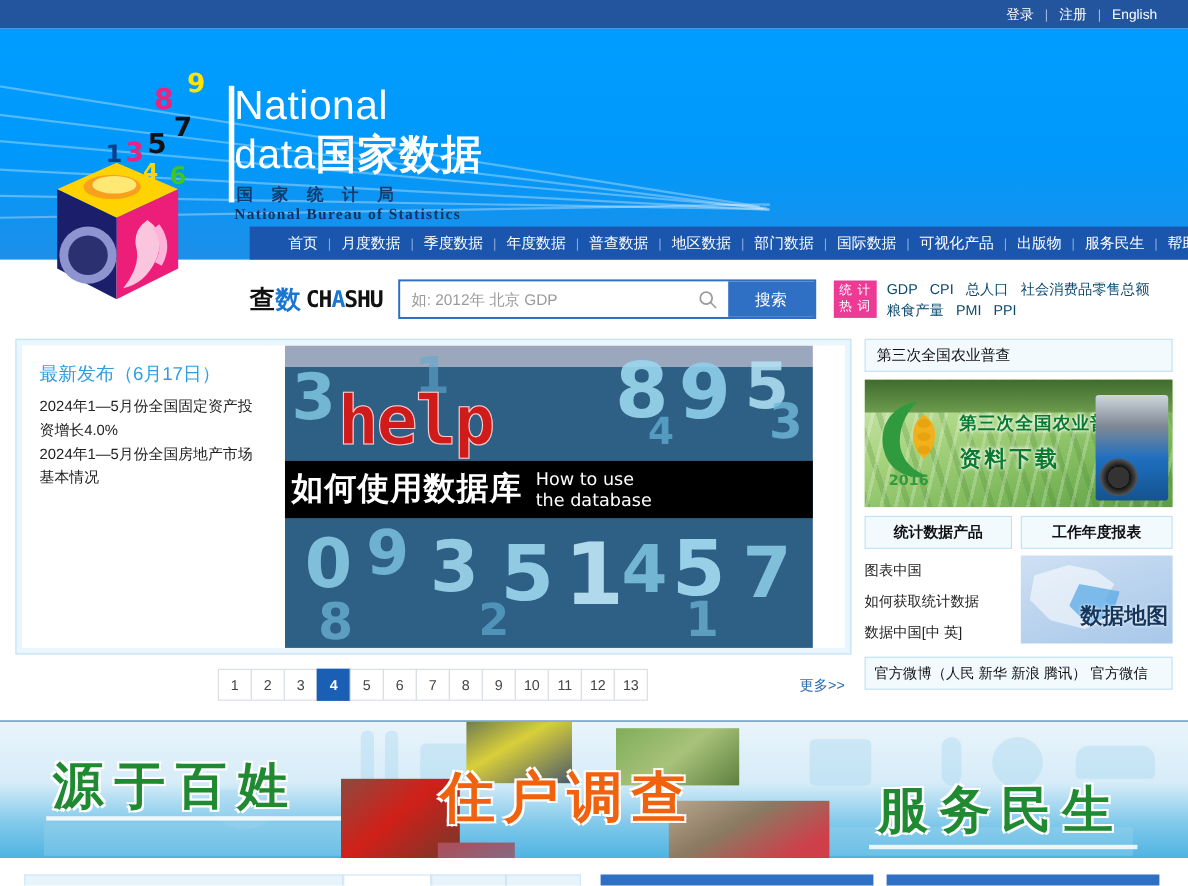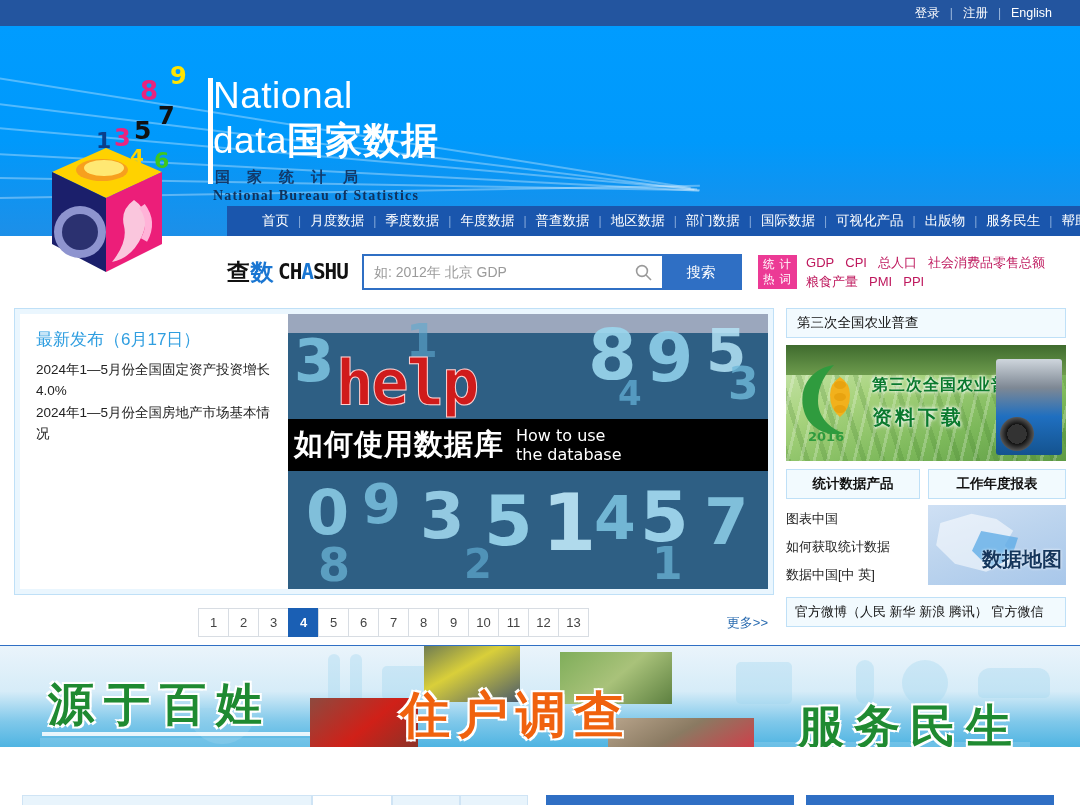--- a/index.html
+++ b/index.html
@@ -112,33 +112,33 @@
   .sb-btn {
     width: 78px; background: #2f6fc4; color: #fff; border: 0;
     font-size: 14.5px; cursor: pointer; font-family: "Liberation Sans", sans-serif;
   }
   .hotwrap { display: flex; align-items: center; margin-left: 16px; gap: 9px; }
   .hotbadge {
     background: #ec3a95; color: #fff; font-size: 11.5px; line-height: 15px;
     padding: 2px 5px; text-align: center; letter-spacing: 1px;
   }
   .hotlinks { font-size: 13px; color: #333; line-height: 19px; }
-  .hotlinks a { color: #be185d; text-decoration: none; margin-right: 11px; }
+  .hotlinks a { color: #0c4a6e; text-decoration: none; margin-right: 11px; }
 
   
   .main { display: flex; padding: 0 14px; gap: 12px; }
   .leftcol { width: 760px; }
   .rightcol { width: 280px; }
 
   .panel {
     border: 1px solid #bfe0f7; background: #eaf6fe; padding: 5px;
   }
   .panel-inner { background: #fff; display: flex; }
 
-  .news { width: 268px; padding: 14px 16px 10px 16px; }
+  .news { width: 239px; padding: 14px 16px 10px 16px; }
   .news h3 { color: #2f9ee0; font-size: 17px; font-weight: 400; margin-bottom: 8px; }
   .news p {
     font-size: 13.5px; color: #222; line-height: 21px; margin-bottom: 1px;
   }
 
   
   .carousel { position: relative; width: 480px; height: 275px; overflow: hidden; }
   .car-bg {
     position: absolute; inset: 0;
     background:
@@ -259,21 +259,21 @@
   }
   .weibo {
     border: 1px solid #bfe0f7; background: #f2fafe; margin-top: 8px;
     height: 30px; display: flex; align-items: center; padding-left: 8px;
     font-size: 13px; color: #111; white-space: nowrap;
   }
   .weibo a { color: #111; text-decoration: none; }
 
   
   .bottombanner {
-    height: 102px; width: 1080px; position: relative;
+    margin-top: 10px; height: 125px; width: 1080px; position: relative;
     overflow: hidden;
     background: linear-gradient(180deg,#eaf4fb 0%,#d6ecf8 45%,#7fc8ea 75%,#4fb4e2 100%);
     border-top: 1px solid #2f6fc4;
   }
   .bb-sil { position: absolute; opacity: .35; background: #9fd4ef; }
   .bb-text {
     position: absolute; font-weight: 700; white-space: nowrap;
     text-shadow: 2px 2px 0 #fff, -2px -2px 0 #fff, 2px -2px 0 #fff, -2px 2px 0 #fff;
   }
   .bb-green { color: #1f8a31; font-size: 46px; letter-spacing: 10px; }

